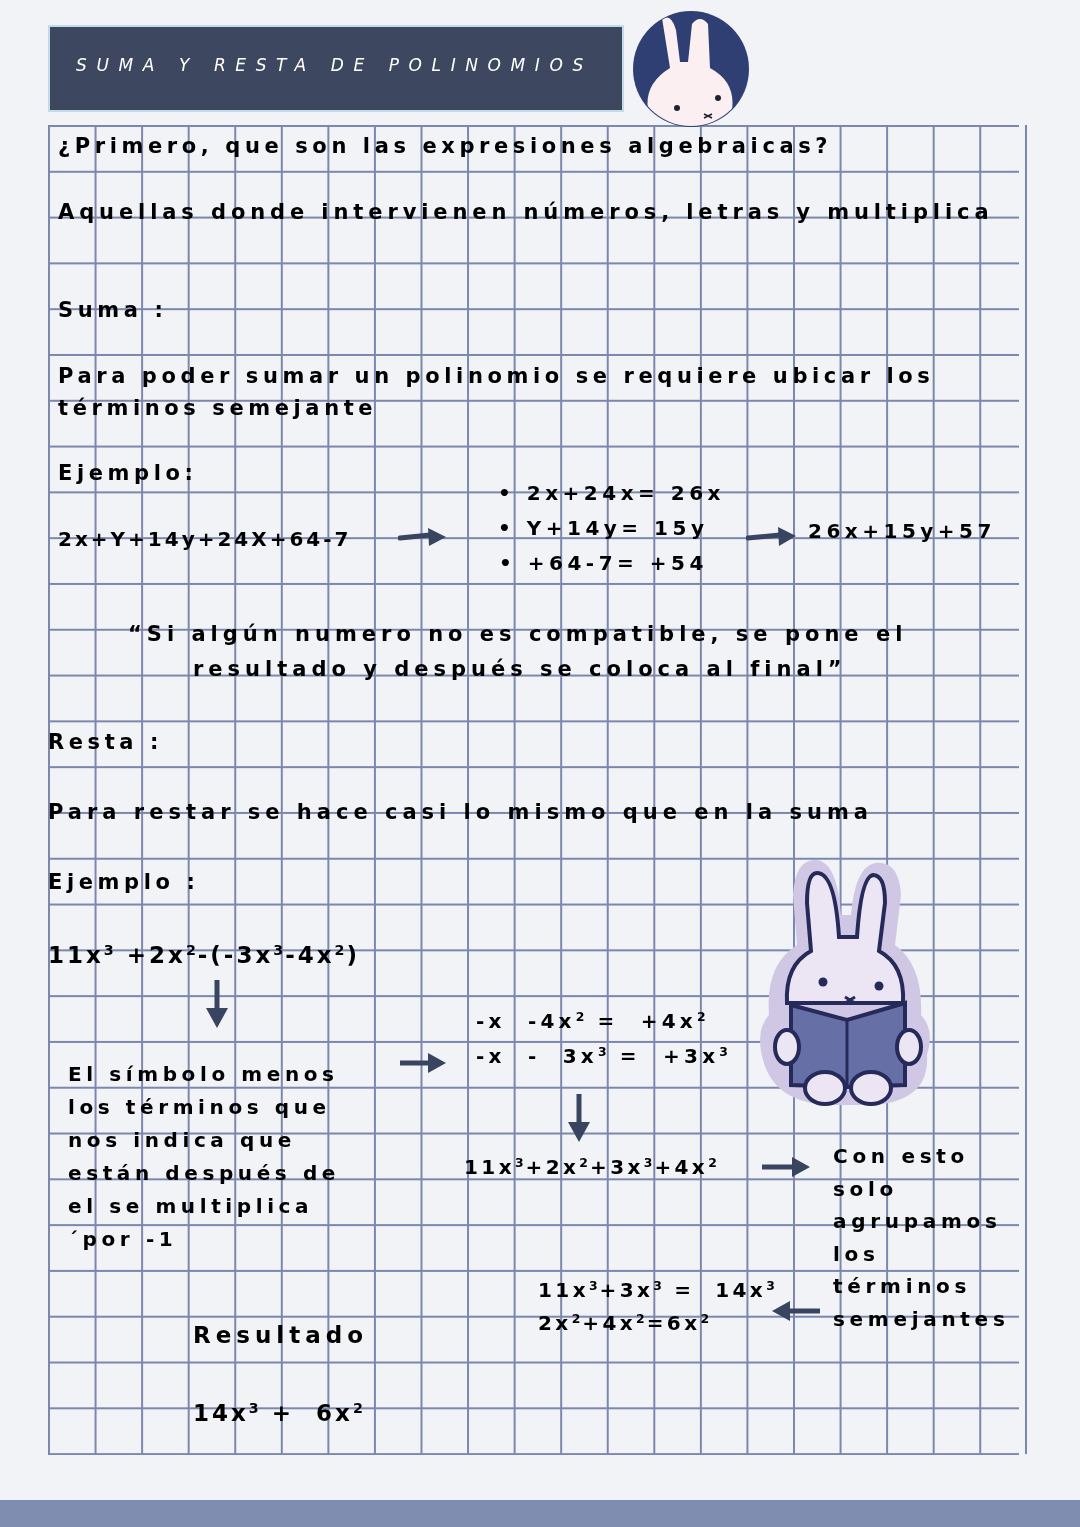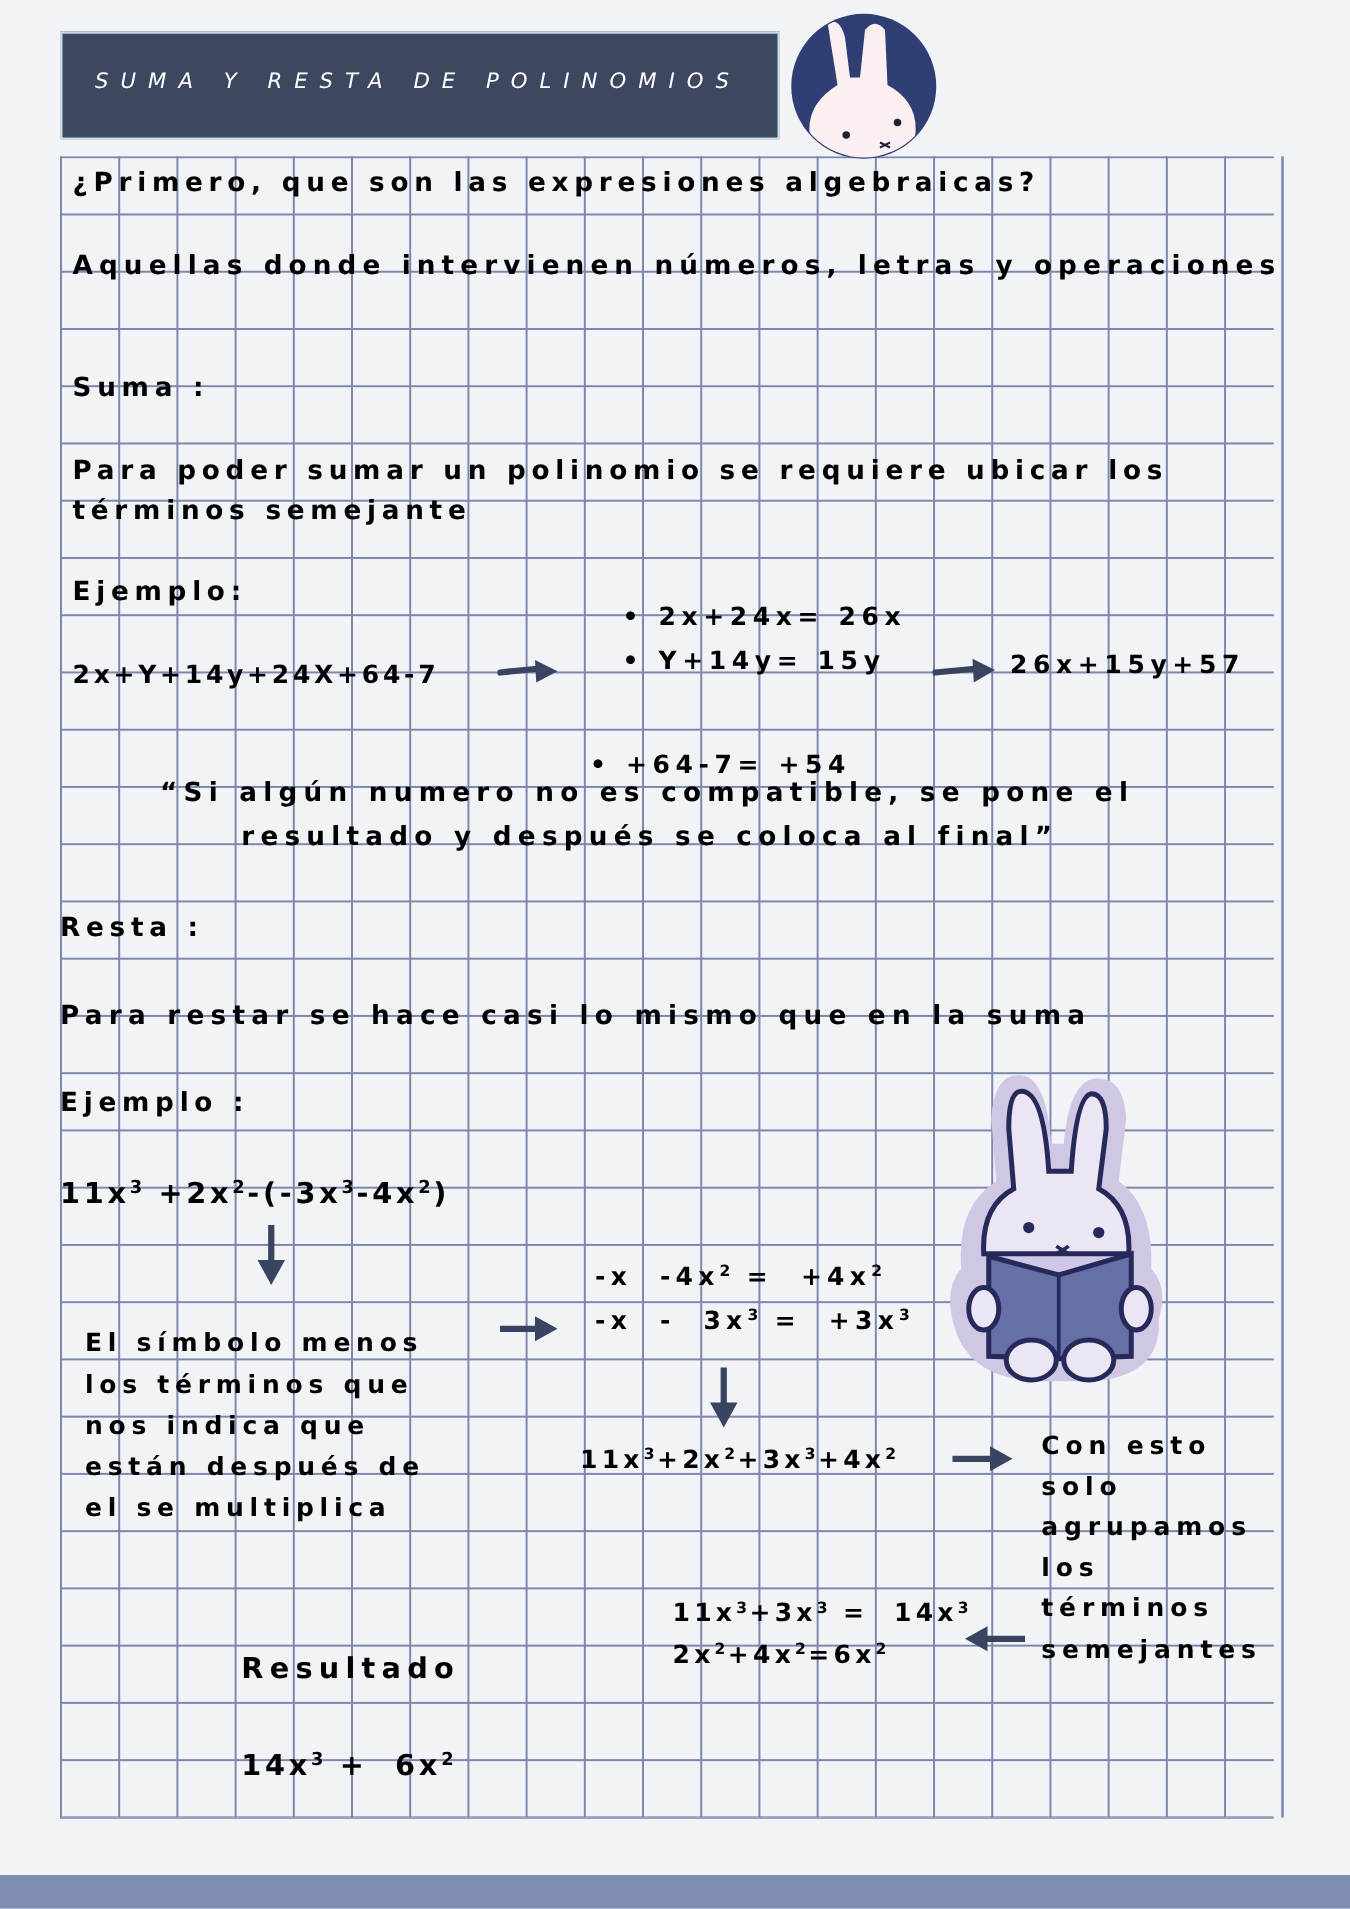--- a/index.html
+++ b/index.html
@@ -60,36 +60,36 @@
     </clipPath>
   <g clip-path="url(#cc)">
     <path d="M30 8 Q40 4 44 20 L48 52 L56 52 L60 14 Q68 4 76 14 L78 58 Q104 72 100 100 Q94 122 60 122 Q22 122 16 100 Q12 74 38 58 Z" fill="#fbeff2"></path>
     <circle cx="45" cy="98" r="3" fill="#1e2233"></circle>
     <circle cx="86" cy="88" r="3" fill="#1e2233"></circle>
     <path d="M72 108 L80 104 M72 104 L80 108" stroke="#1e2233" stroke-width="1.6"></path>
   </g>
 </svg>
 
 <div class="t" style="left:58px; top:134px;">¿Primero, que son las expresiones algebraicas?</div>
-<div class="t" style="left:58px; top:200px; letter-spacing:4.9px;">Aquellas donde intervienen números, letras y operaciones</div>
+<div class="t" style="left:58px; top:200px; letter-spacing:4.9px;">Aquellas donde intervienen números, letras y multiplica</div>
 
 <div class="t" style="left:58px; top:298px;">Suma :</div>
 <div class="t" style="left:58px; top:364px;">Para poder sumar un polinomio se requiere ubicar los</div>
 <div class="t" style="left:58px; top:396px;">términos semejante</div>
 <div class="t" style="left:58px; top:461px;">Ejemplo:</div>
 <div class="t sm" style="left:58px; top:527px; letter-spacing:3px;">2x+Y+14y+24X+64-7</div>
 
 <svg class="arrow" style="left:398px; top:526px;" width="50" height="22" viewBox="0 0 50 22">
     <path d="M2 12 L32 9" stroke="#394460" stroke-width="5" stroke-linecap="round"></path>
     <path d="M30 2 L48 11 L31 20 Z" fill="#394460"></path>
   </svg>
 
 <div class="t sm" style="left:498px; top:481px; letter-spacing:4.5px;">• 2x+24x=  26x</div>
 <div class="t sm" style="left:498px; top:516px; letter-spacing:4.5px;">• Y+14y=  15y</div>
-<div class="t sm" style="left:472px; top:551px; letter-spacing:4.5px;margin-top:48px;">• +64-7=  +54</div>
+<div class="t sm" style="left:499px; top:551px; letter-spacing:4.5px;">• +64-7=  +54</div>
 
 <svg class="arrow" style="left:746px; top:524px;" width="52" height="24" viewBox="0 0 52 24">
     <path d="M2 14 L34 11" stroke="#394460" stroke-width="5" stroke-linecap="round"></path>
     <path d="M32 3 L50 12 L33 22 Z" fill="#394460"></path>
   </svg>
 
 <div class="t sm" style="left:808px; top:519px; letter-spacing:4.5px;">26x+15y+57</div>
 
 <div class="t" style="left:128px; top:622px; letter-spacing:5px;text-align:right;">“Si algún numero no es compatible, se pone el</div>
 <div class="t" style="left:193px; top:657px; letter-spacing:5px;">resultado y después se coloca al final”</div>
@@ -104,20 +104,21 @@
     <path d="M13 2 L13 32" stroke="#394460" stroke-width="5"></path>
     <path d="M2 30 L24 30 L13 50 Z" fill="#394460"></path>
   </svg>
 
 <div class="t sm multi" style="left:68px; top:1058px; line-height:33px; letter-spacing:4.6px;">
   <span>El símbolo menos</span>
   <span>los términos que</span>
   <span>nos indica que</span>
   <span>están después de</span>
   <span>el se multiplica</span>
+  <span>´por -1</span>
 </div>
 
 <svg class="arrow" style="left:398px; top:1050px;" width="50" height="24" viewBox="0 0 50 24">
     <path d="M2 13 L32 13" stroke="#394460" stroke-width="5"></path>
     <path d="M30 3 L48 13 L30 23 Z" fill="#394460"></path>
   </svg>
 
 <div class="t sm" style="left:476px; top:1009px; white-space:pre;"><span>-x  -4x</span><sup>2</sup><span> =  +4x</span><sup>2</sup></div>
 <div class="t sm" style="left:476px; top:1044px; white-space:pre;"><span>-x  -  3x</span><sup>3</sup><span> =  +3x</span><sup>3</sup></div>
 

